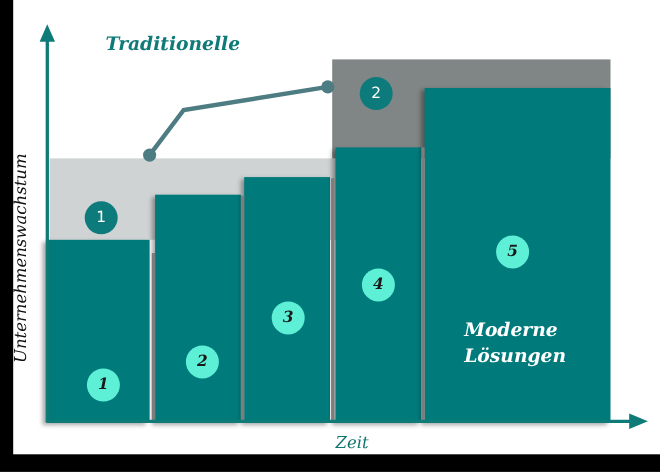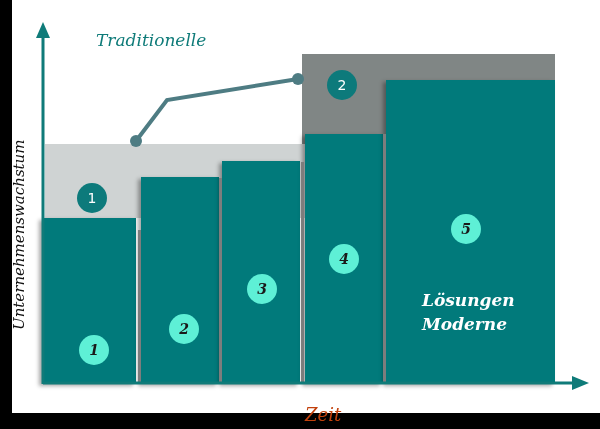--- a/index.html
+++ b/index.html
@@ -5,24 +5,24 @@
   html, body { margin:0; padding:0; }
   body { width:600px; height:429px; background:#000; position:relative; overflow:hidden; font-family:"DejaVu Serif", serif; }
   .canvas { position:absolute; left:12px; top:0; width:588px; height:413px; background:#fff; }
   .abs { position:absolute; }
   .grey-light { background:#cfd3d3; }
   .grey-dark { background:#808685; }
   .bar { background:#017a7b; box-shadow: -3px 2px 4px rgba(0,0,0,0.35); }
   .sep { background:#7d7d7d; }
   .num-badge { border-radius:50%; background:#5ef0d6; color:#1a1a1a; font-weight:bold; font-style:italic; font-family:"DejaVu Serif", serif; display:flex; align-items:center; justify-content:center; }
   .circle-badge { border-radius:50%; background:#0d7a7b; color:#fff; font-family:"DejaVu Sans", sans-serif; display:flex; align-items:center; justify-content:center; font-size:14px; }
-  .title-trad { color:#0f7b79; font-weight:normal; font-style:italic; font-size:17px; line-height:22px; }
+  .title-trad { color:#0f7b79; font-weight:bold; font-style:italic; font-size:17px; line-height:22px; }
   .modern { color:#fff; font-weight:bold; font-style:italic; font-size:17px; line-height:24px; }
   .ylabel { color:#111; font-style:italic; font-size:15px; transform:rotate(-90deg); transform-origin:left top; white-space:nowrap; }
-  .xlabel { color:#c2410c; font-style:italic; font-size:18px;margin-top:11px; }
+  .xlabel { color:#0f766e; font-style:italic; font-size:15px; }
 </style>
 </head>
 <body>
 
 <div class="canvas">
 
   <div class="abs grey-light" style="left:33px; top:144px; width:292px; height:74px;"></div>
 
   <div class="abs grey-dark" style="left:290px; top:54px; width:253px; height:90px;"></div>
 
@@ -54,19 +54,19 @@
   <div class="abs circle-badge" style="left:65px; top:183px; width:30px; height:30px;">1</div>
   <div class="abs circle-badge" style="left:315px; top:70px; width:30px; height:30px;">2</div>
 
   <div class="abs num-badge" style="left:67px; top:335px; width:30px; height:30px; font-size:14px;">1</div>
   <div class="abs num-badge" style="left:157px; top:314px; width:30px; height:30px; font-size:14px;">2</div>
   <div class="abs num-badge" style="left:235px; top:274px; width:30px; height:30px; font-size:14px;">3</div>
   <div class="abs num-badge" style="left:317px; top:244px; width:30px; height:30px; font-size:14px;">4</div>
   <div class="abs num-badge" style="left:439px; top:214px; width:30px; height:30px; font-size:14px;">5</div>
 
   <div class="abs modern" style="left:410px; top:288px;">
+    <div>Moderne</div>
     <div>Lösungen</div>
-    <div>Moderne</div>
   </div>
 
   <div class="abs ylabel" style="left:-2px; top:330px;">Unternehmenswachstum</div>
   <div class="abs xlabel" style="left:293px; top:393px;">Zeit</div>
 </div>
 
 </body></html>

